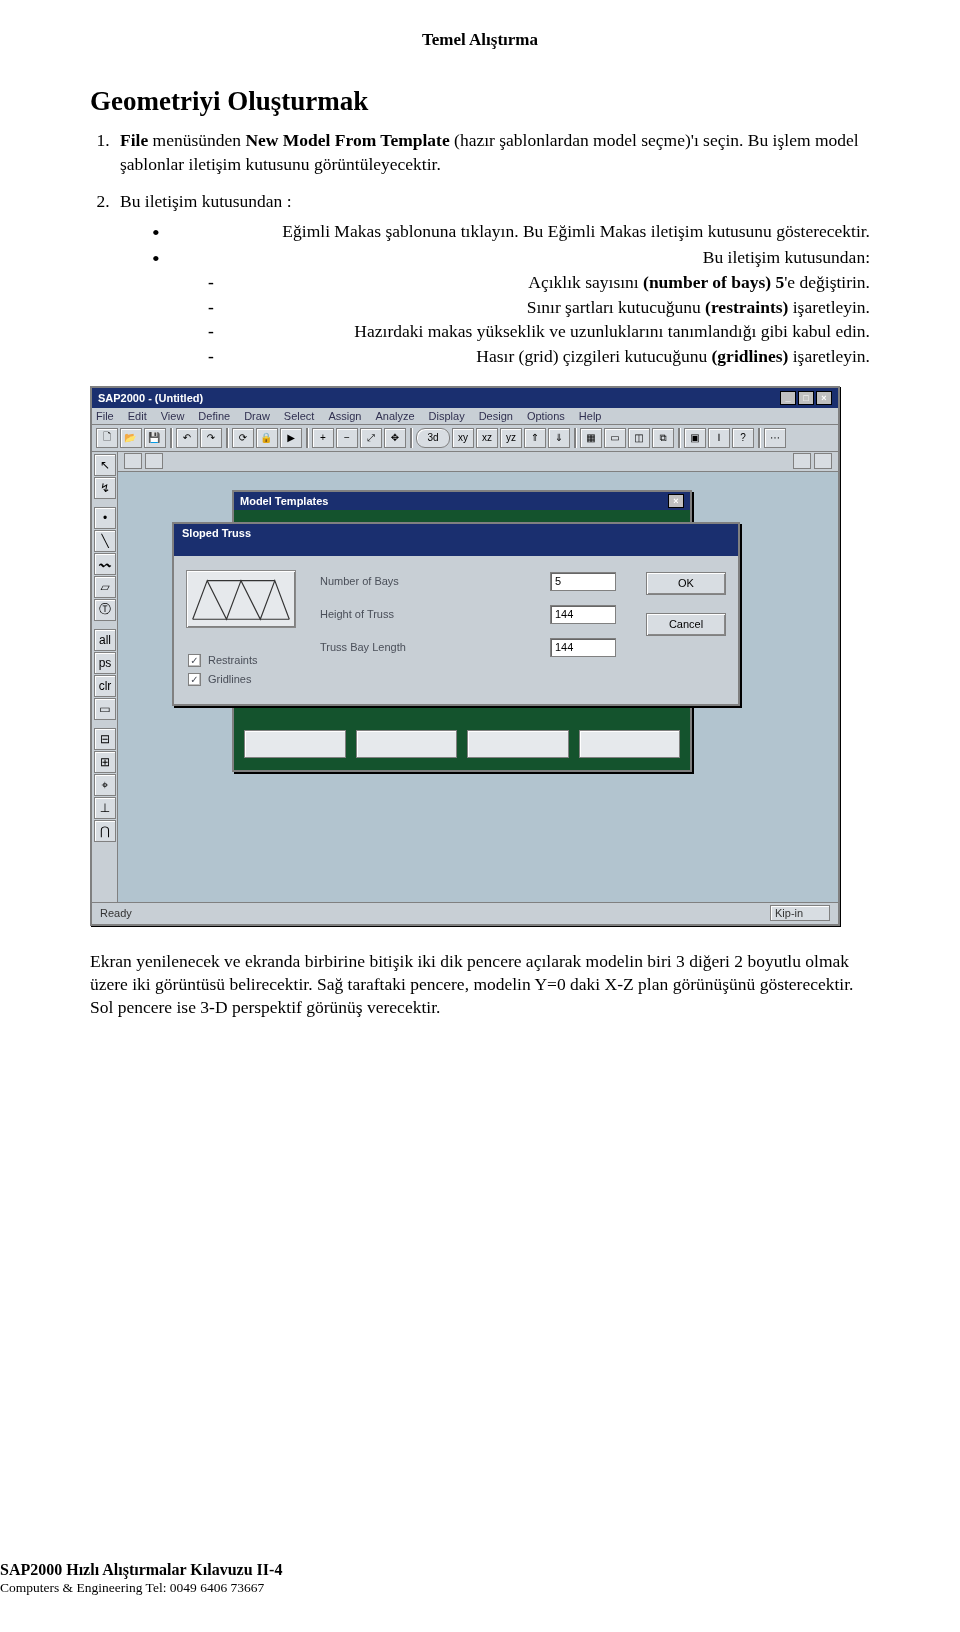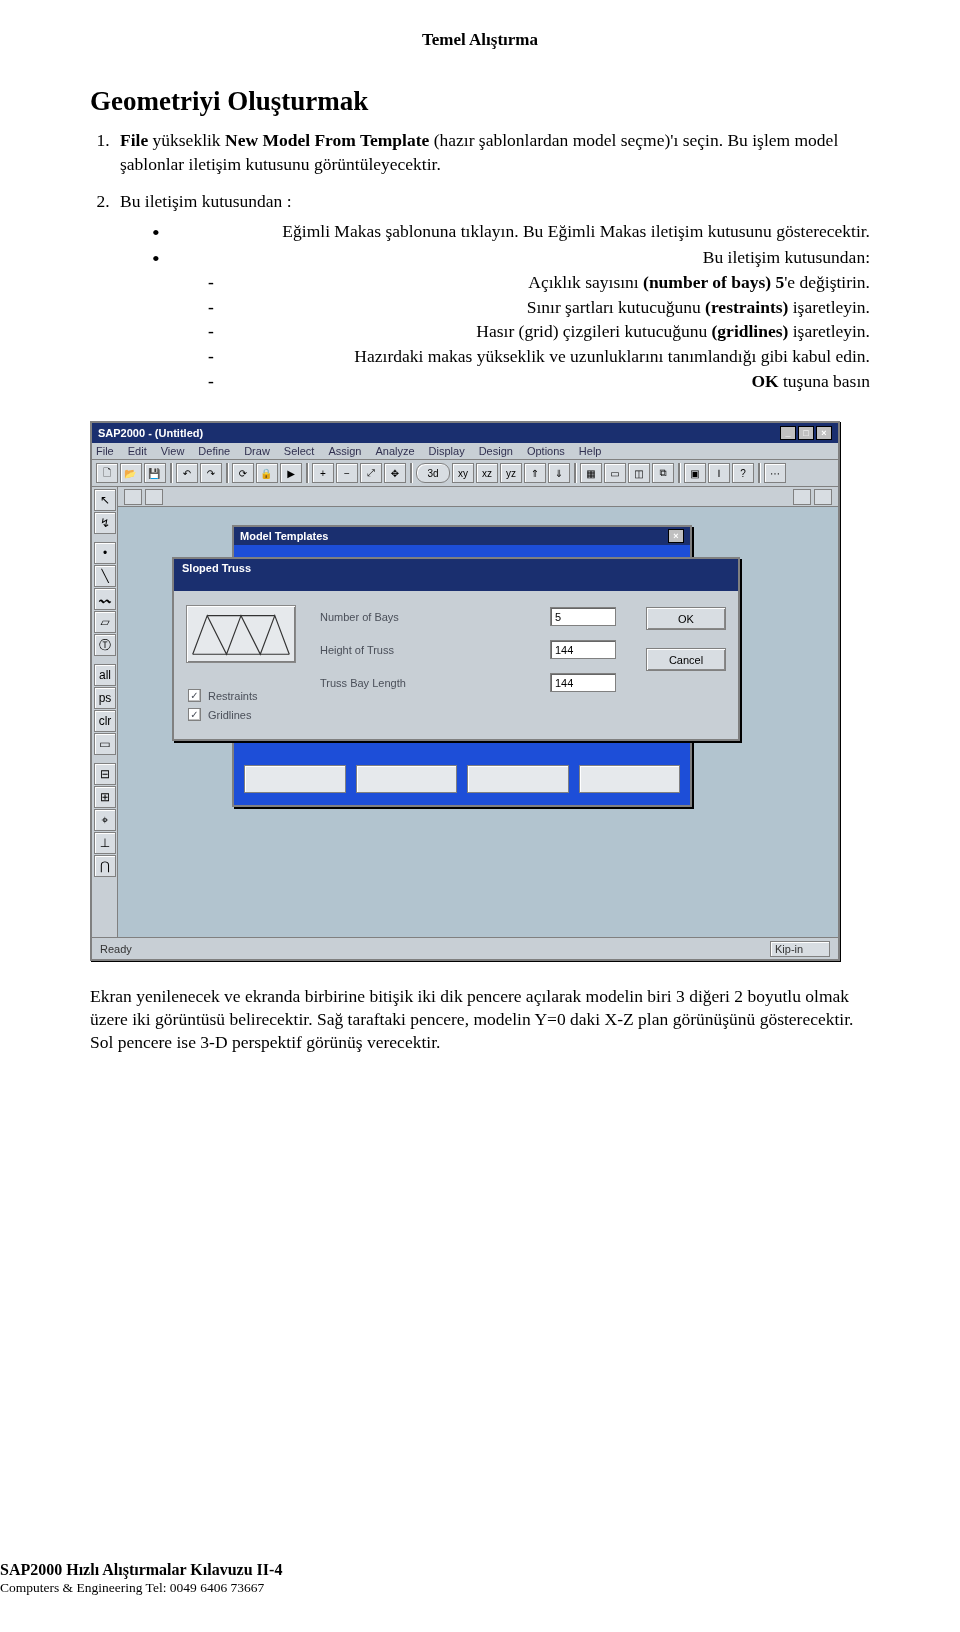--- a/index.html
+++ b/index.html
@@ -18,21 +18,21 @@
   ol.main-list > li { margin-bottom: 14px; padding-left: 6px; }
   ul.inner { list-style: none; padding-left: 32px; margin-top: 6px; text-align: right; }
   ul.inner > li { position: relative; padding-left: 26px; margin-bottom: 2px; line-height: 1.35; }
   ul.inner > li::before { content: "•"; position: absolute; left: 0; font-size: 22px; line-height: 1; top: 2px; }
   ul.dash { list-style: none; padding-left: 30px; margin-top: 2px; }
   ul.dash > li { position: relative; padding-left: 26px; margin-bottom: 1px; line-height: 1.35; }
   ul.dash > li::before { content: "-"; position: absolute; left: 0; font-weight: bold; }
   .bold { font-weight: bold; }
 
   
-  .app-area { margin: 28px 0 24px 0; font-family: Arial, sans-serif; font-size: 11px; color: #000; }
+  .app-area { margin: 17px 0 24px 0; font-family: Arial, sans-serif; font-size: 11px; color: #000; }
   .app-window {
     background: #c8cfd5;
     border: 2px solid #808080;
     box-shadow: 1px 1px 0 #000;
     width: 750px;
   }
   .titlebar {
     background: linear-gradient(#1a2f6f,#1a2f6f);
     color: #fff;
     padding: 3px 6px;
@@ -56,21 +56,21 @@
   .lp-spacer { height: 6px; }
   .canvas { flex: 1; background: #b2c4cf; position: relative; overflow: hidden; }
   .inner-sub-tb { position: absolute; top: 0; left: 0; right: 0; height: 20px; background: #c8cfd5; border-bottom: 1px solid #808080; display: flex; align-items: center; padding: 0 6px; gap: 3px; }
   .sub-btn { width: 18px; height: 16px; background: #d8dde2; border: 1px solid #808080; }
 
   
   .modal-mt {
     position: absolute;
     top: 38px; left: 114px;
     width: 460px;
-    background: #1d4ed8;
+    background: #14532d;
     border: 2px solid #808080;
     box-shadow: 2px 2px 0 #000;
   }
   .modal-mt .titlebar { height: 18px; }
   .modal-body { padding: 4px; position: relative; height: 260px; }
 
   
   .sloped-truss {
     position: absolute;
     top: 12px; left: -62px;
@@ -115,41 +115,38 @@
 </style>
 </head>
 <body>
 
 <div class="header-top">Temel Alıştırma</div>
 
 <div class="h1">Geometriyi Oluşturmak</div>
 
 <ol class="main-list">
   <li>
-    <span class="bold">File</span><span> yükseklik </span><span class="bold">New Model From Template</span><span> (hazır şablonlardan model seçme)'ı seçin. Bu işlem model şablonlar iletişim kutusunu görüntüleyecektir.</span>
+    <span class="bold">File</span><span> menüsünden </span><span class="bold">New Model From Template</span><span> (hazır şablonlardan model seçme)'ı seçin. Bu işlem model şablonlar iletişim kutusunu görüntüleyecektir.</span>
   </li>
   <li>
     <span>Bu iletişim kutusundan :</span>
     <ul class="inner">
       <li>Eğimli Makas şablonuna tıklayın. Bu Eğimli Makas iletişim kutusunu gösterecektir.</li>
       <li>
         <span>Bu iletişim kutusundan:</span>
         <ul class="dash">
           <li>
             <span>Açıklık sayısını </span><span class="bold">(number of bays) 5</span><span>'e değiştirin.</span>
           </li>
           <li>
             <span>Sınır şartları kutucuğunu </span><span class="bold">(restraints)</span><span>  işaretleyin.</span>
           </li>
+          <li>Hazırdaki makas yükseklik ve uzunluklarını tanımlandığı gibi kabul edin.</li>
           <li>
             <span>Hasır (grid) çizgileri kutucuğunu </span><span class="bold">(gridlines)</span><span> işaretleyin.</span>
-          </li>
-          <li>Hazırdaki makas yükseklik ve uzunluklarını tanımlandığı gibi kabul edin.</li>
-          <li>
-            <span class="bold">OK</span><span> tuşuna basın</span>
           </li>
         </ul>
       </li>
     </ul>
   </li>
 </ol>
 
 <div class="app-area">
   <div class="app-window">
     <div class="titlebar">

